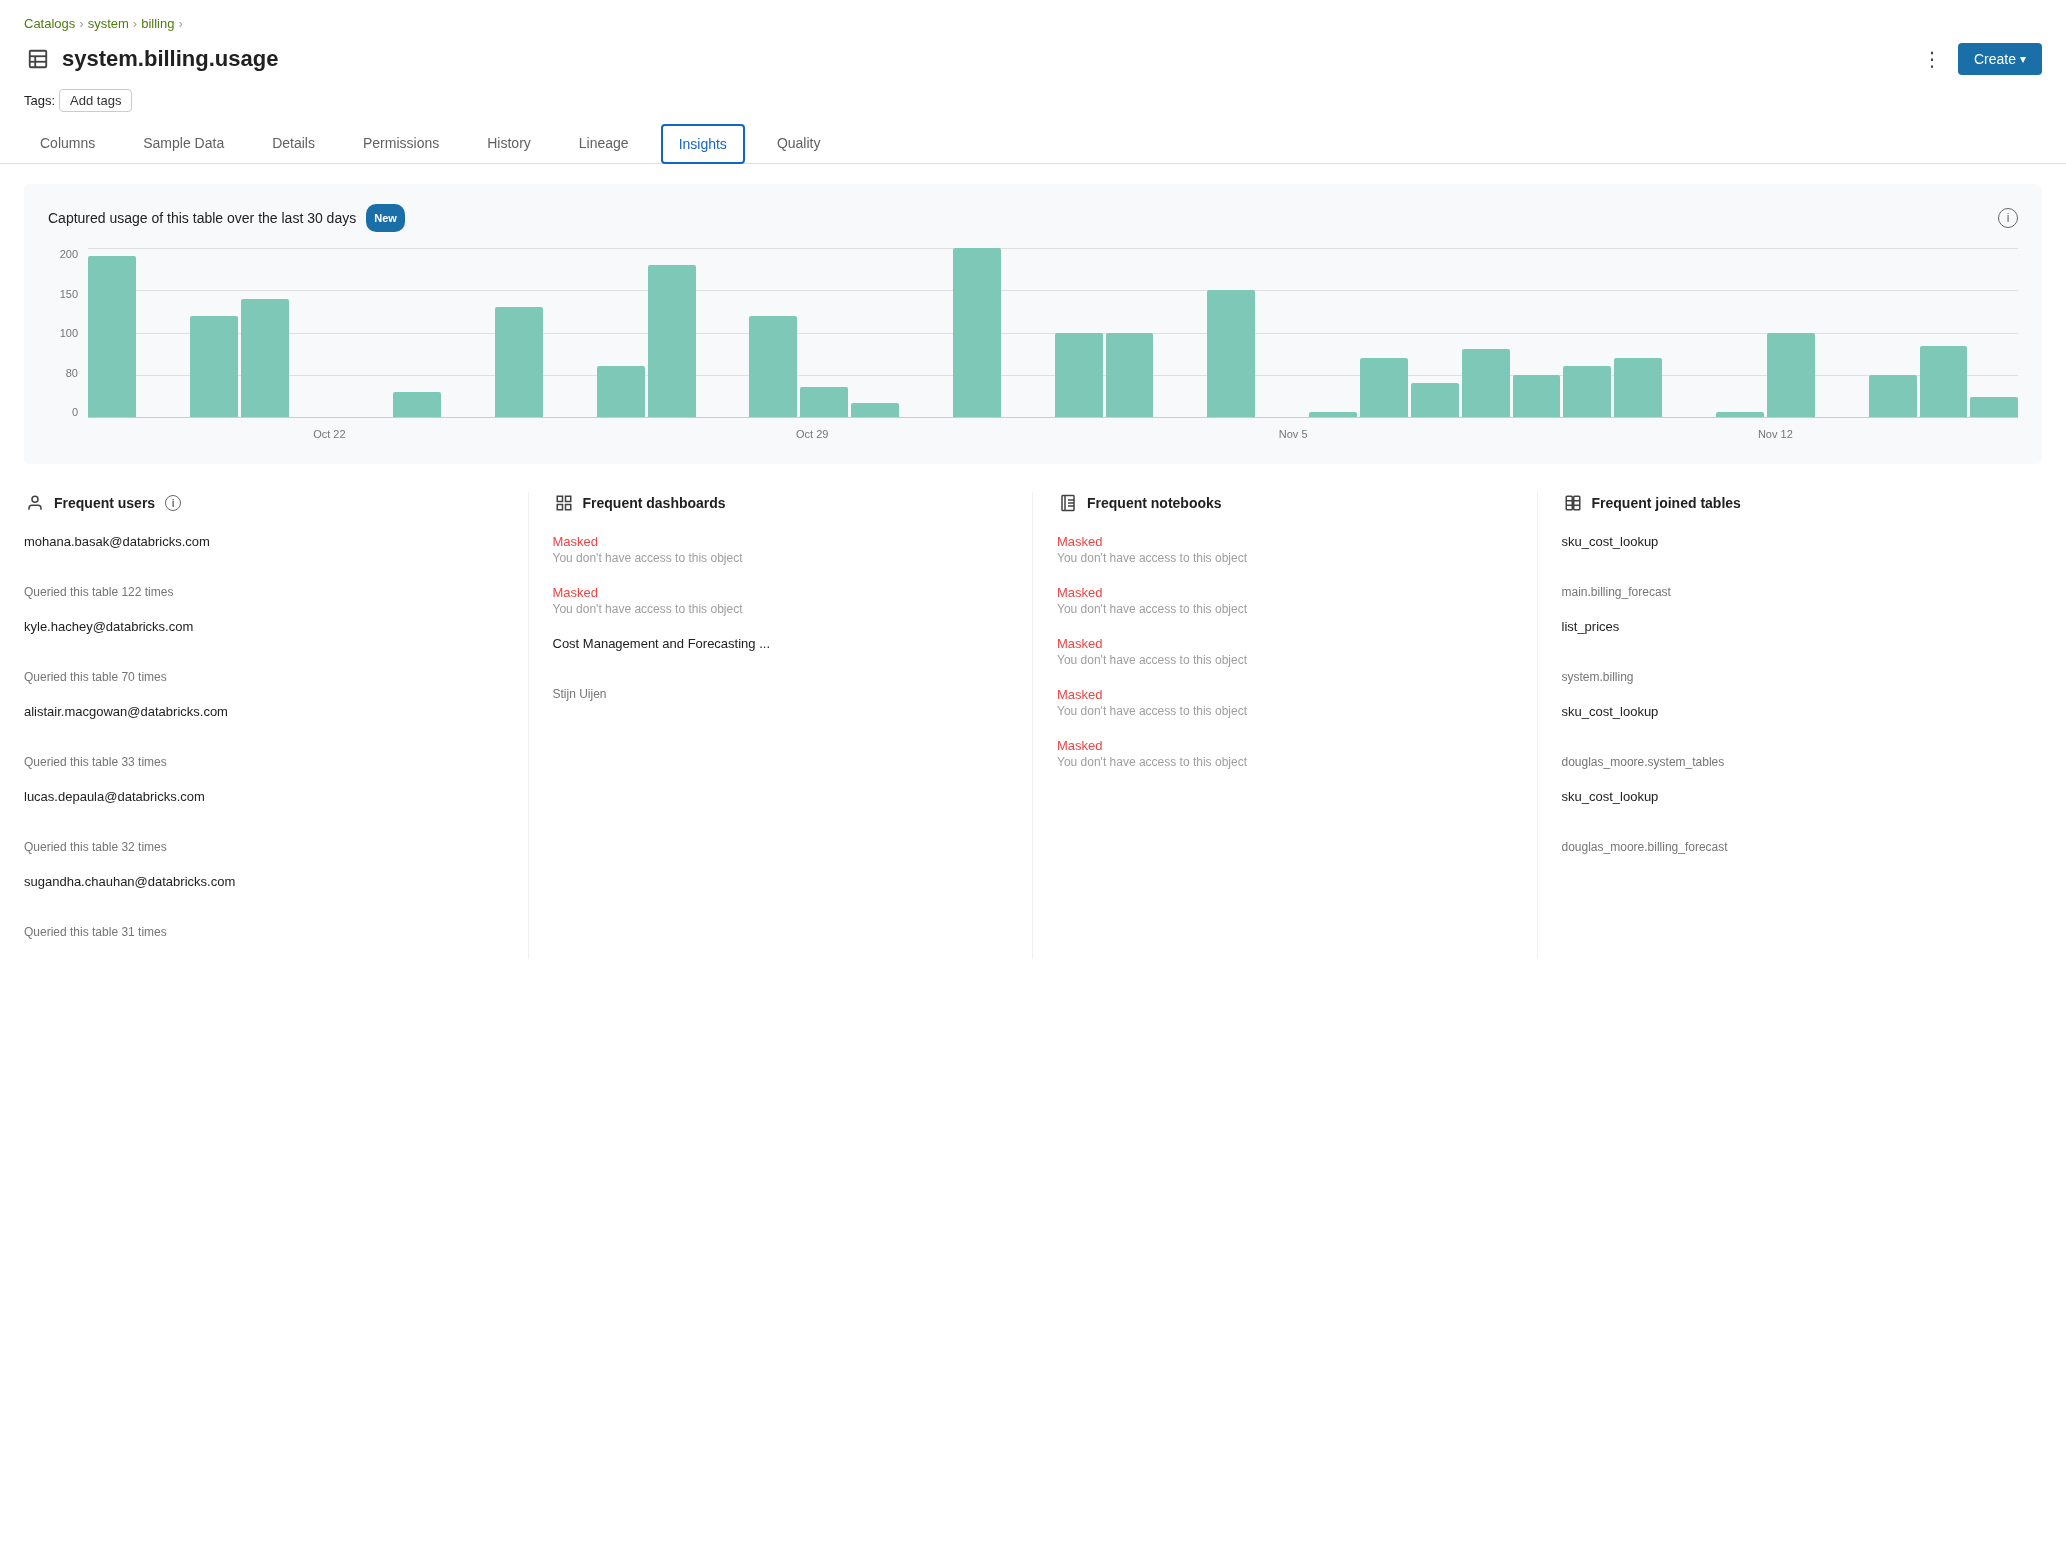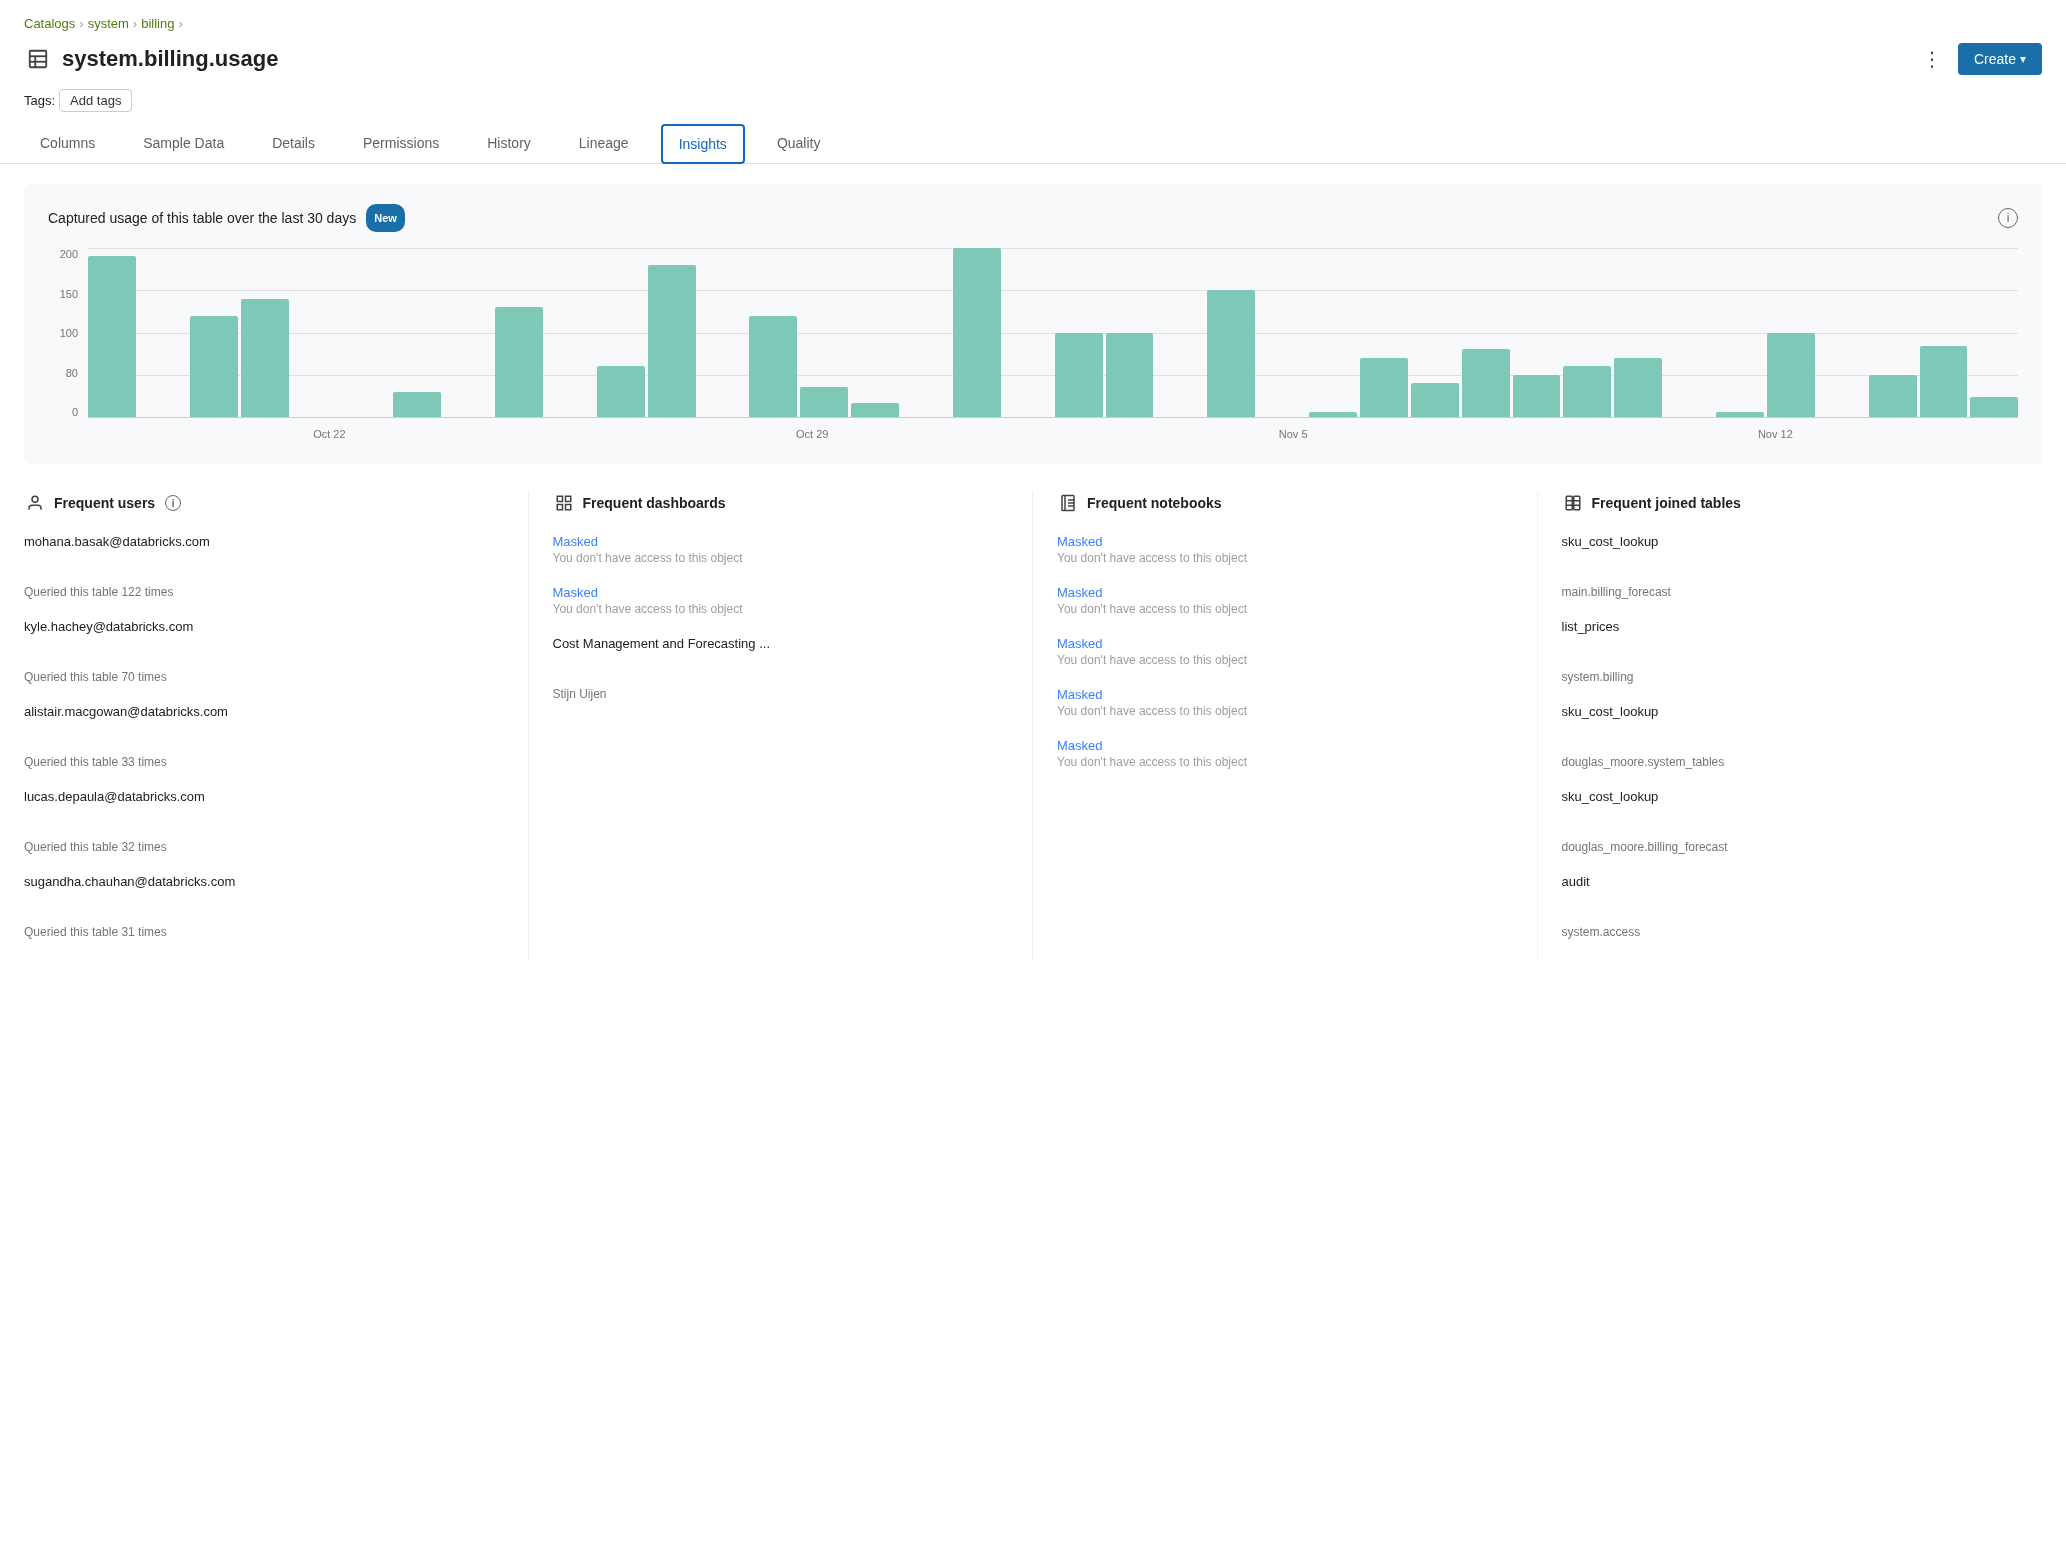--- a/index.html
+++ b/index.html
@@ -285,21 +285,21 @@
       font-weight: 500;
       margin-bottom: 2px;
     }
     .item-secondary {
       font-size: 12px;
       color: #757575;
       margin-top: 36px;
     }
     .masked-label {
       font-size: 13px;
-      color: #3b82f6;
+      color: #ef4444;
       margin-bottom: 2px;
     }
     .no-access {
       font-size: 12px;
       color: #9e9e9e;
     }
   </style>
 </head>
 <body>
 
@@ -546,20 +546,16 @@
         <div class="item-secondary">system.billing</div>
       </div>
       <div class="item-entry">
         <div class="item-primary">sku_cost_lookup</div>
         <div class="item-secondary">douglas_moore.system_tables</div>
       </div>
       <div class="item-entry">
         <div class="item-primary">sku_cost_lookup</div>
         <div class="item-secondary">douglas_moore.billing_forecast</div>
       </div>
-      <div class="item-entry">
-        <div class="item-primary">audit</div>
-        <div class="item-secondary">system.access</div>
-      </div>
     </div>
 
   </div>
 </div>
 
 </body></html>

